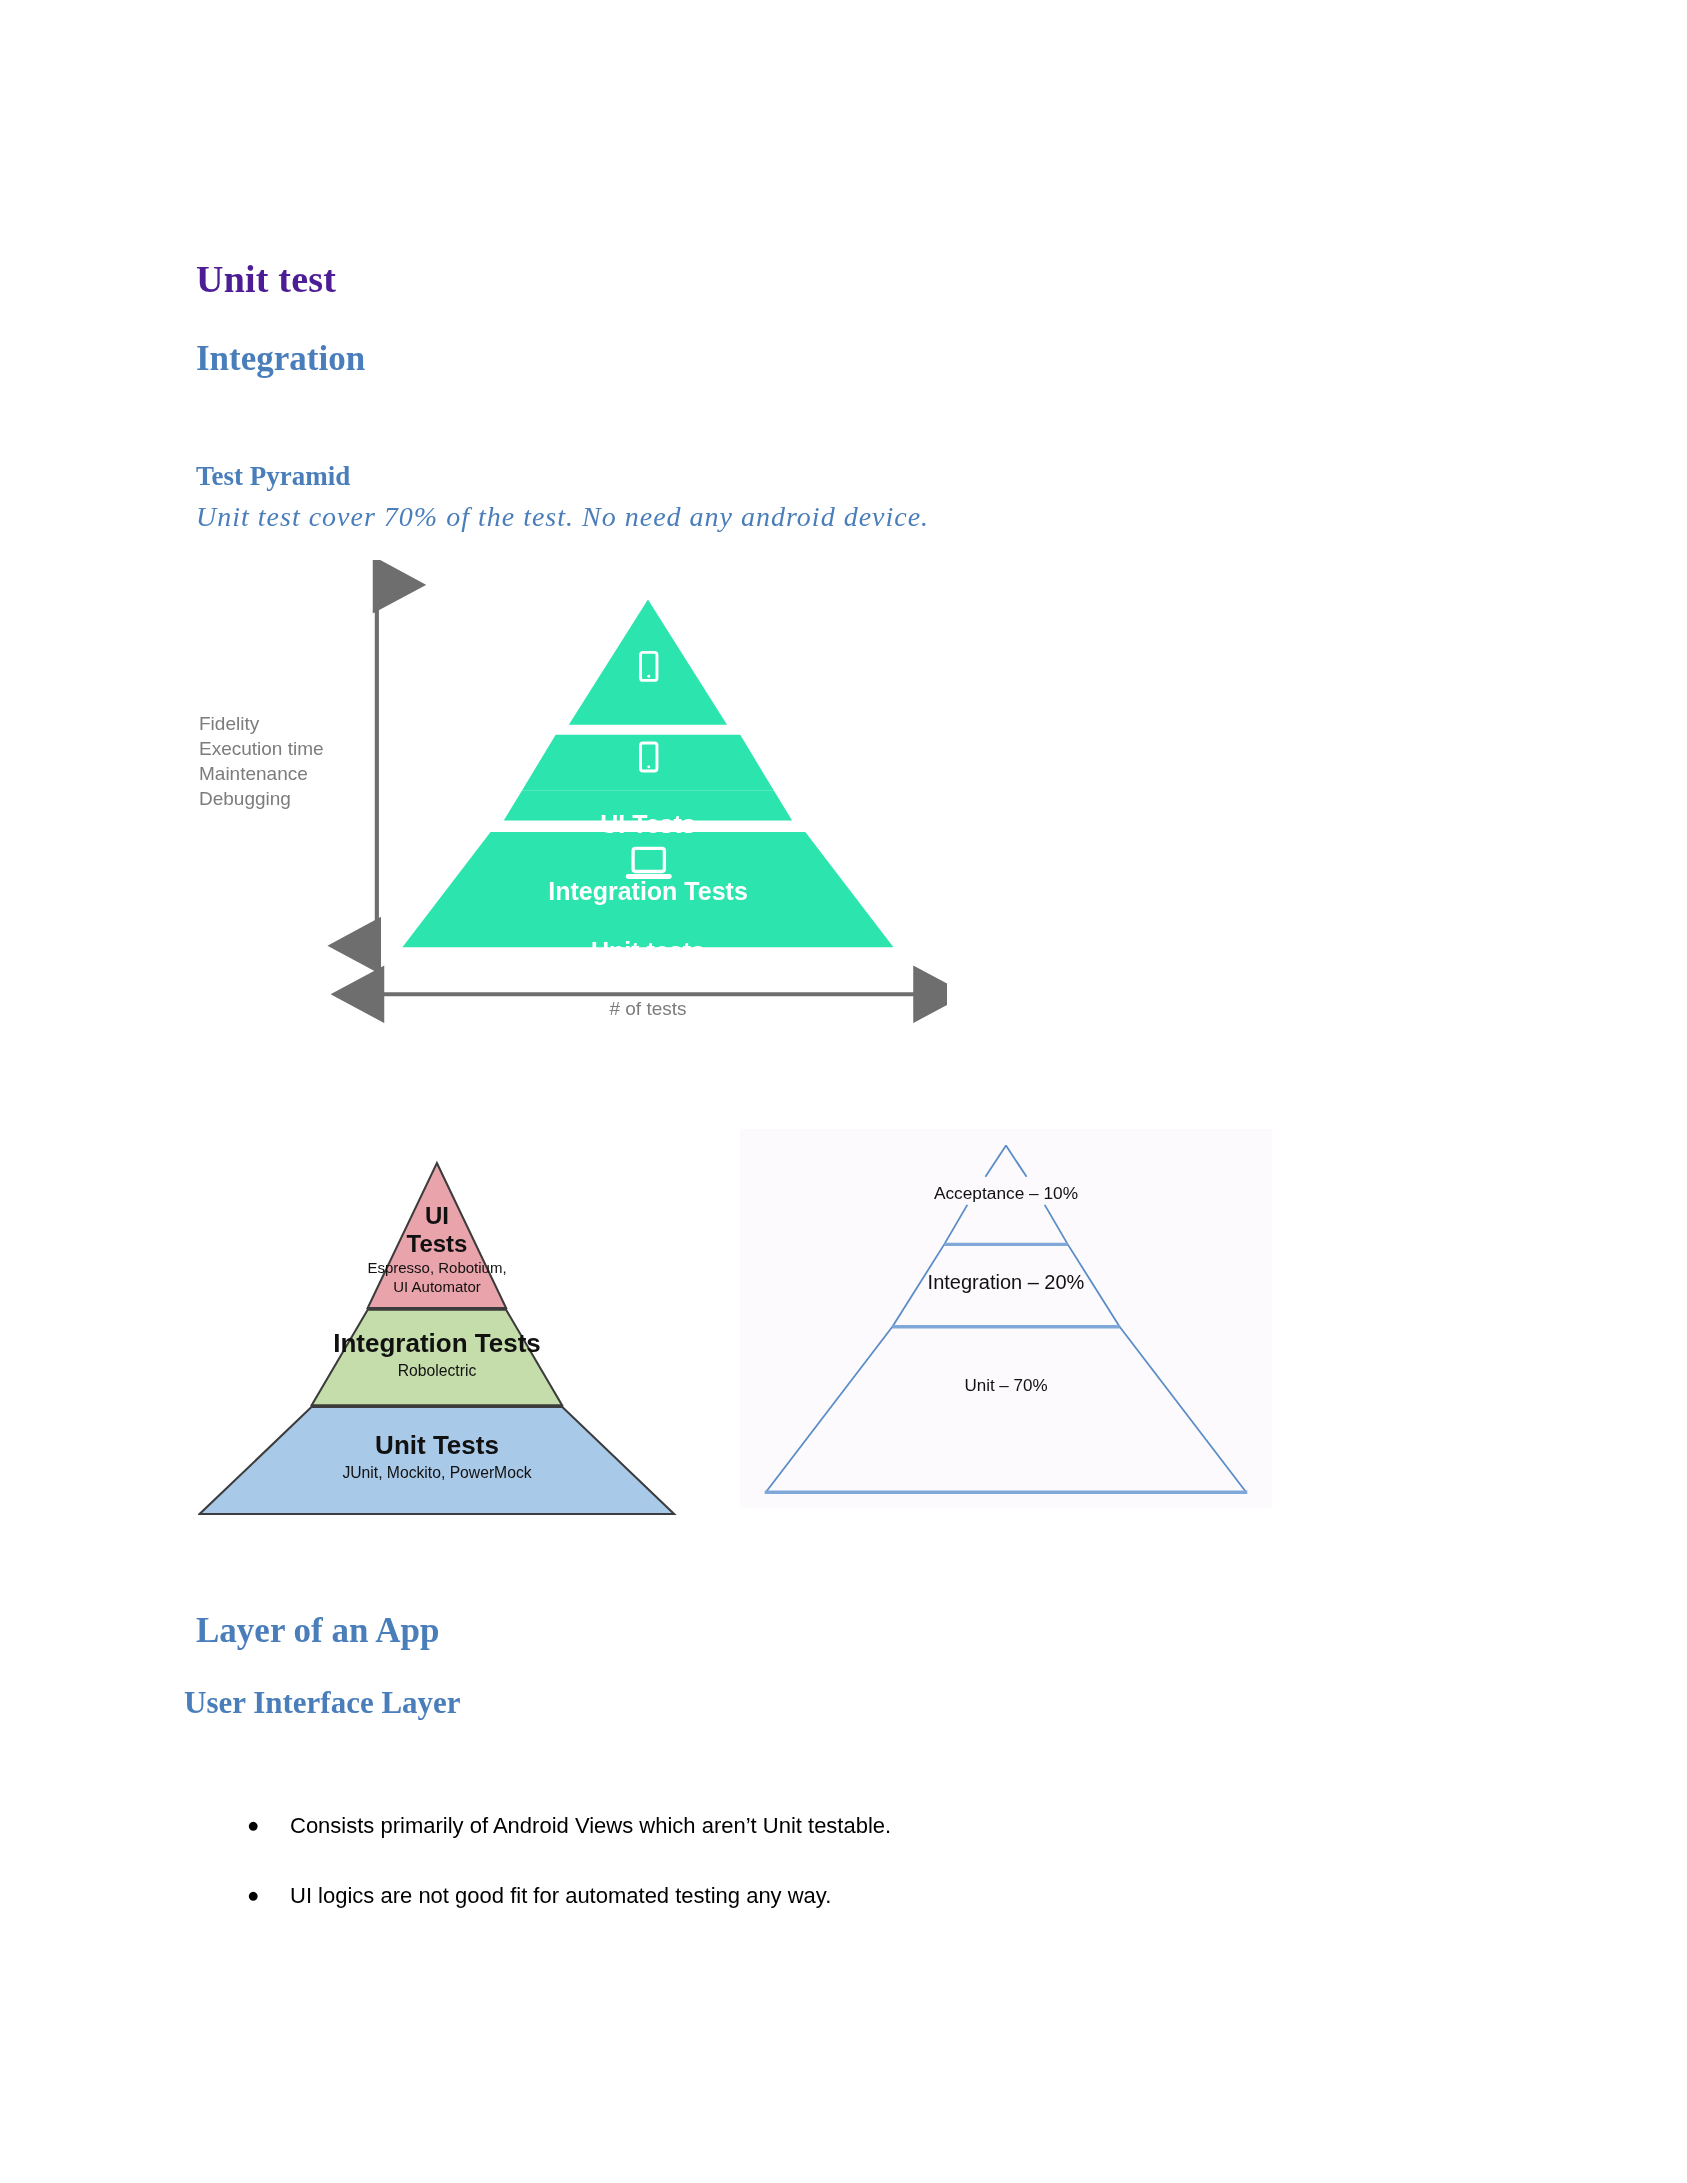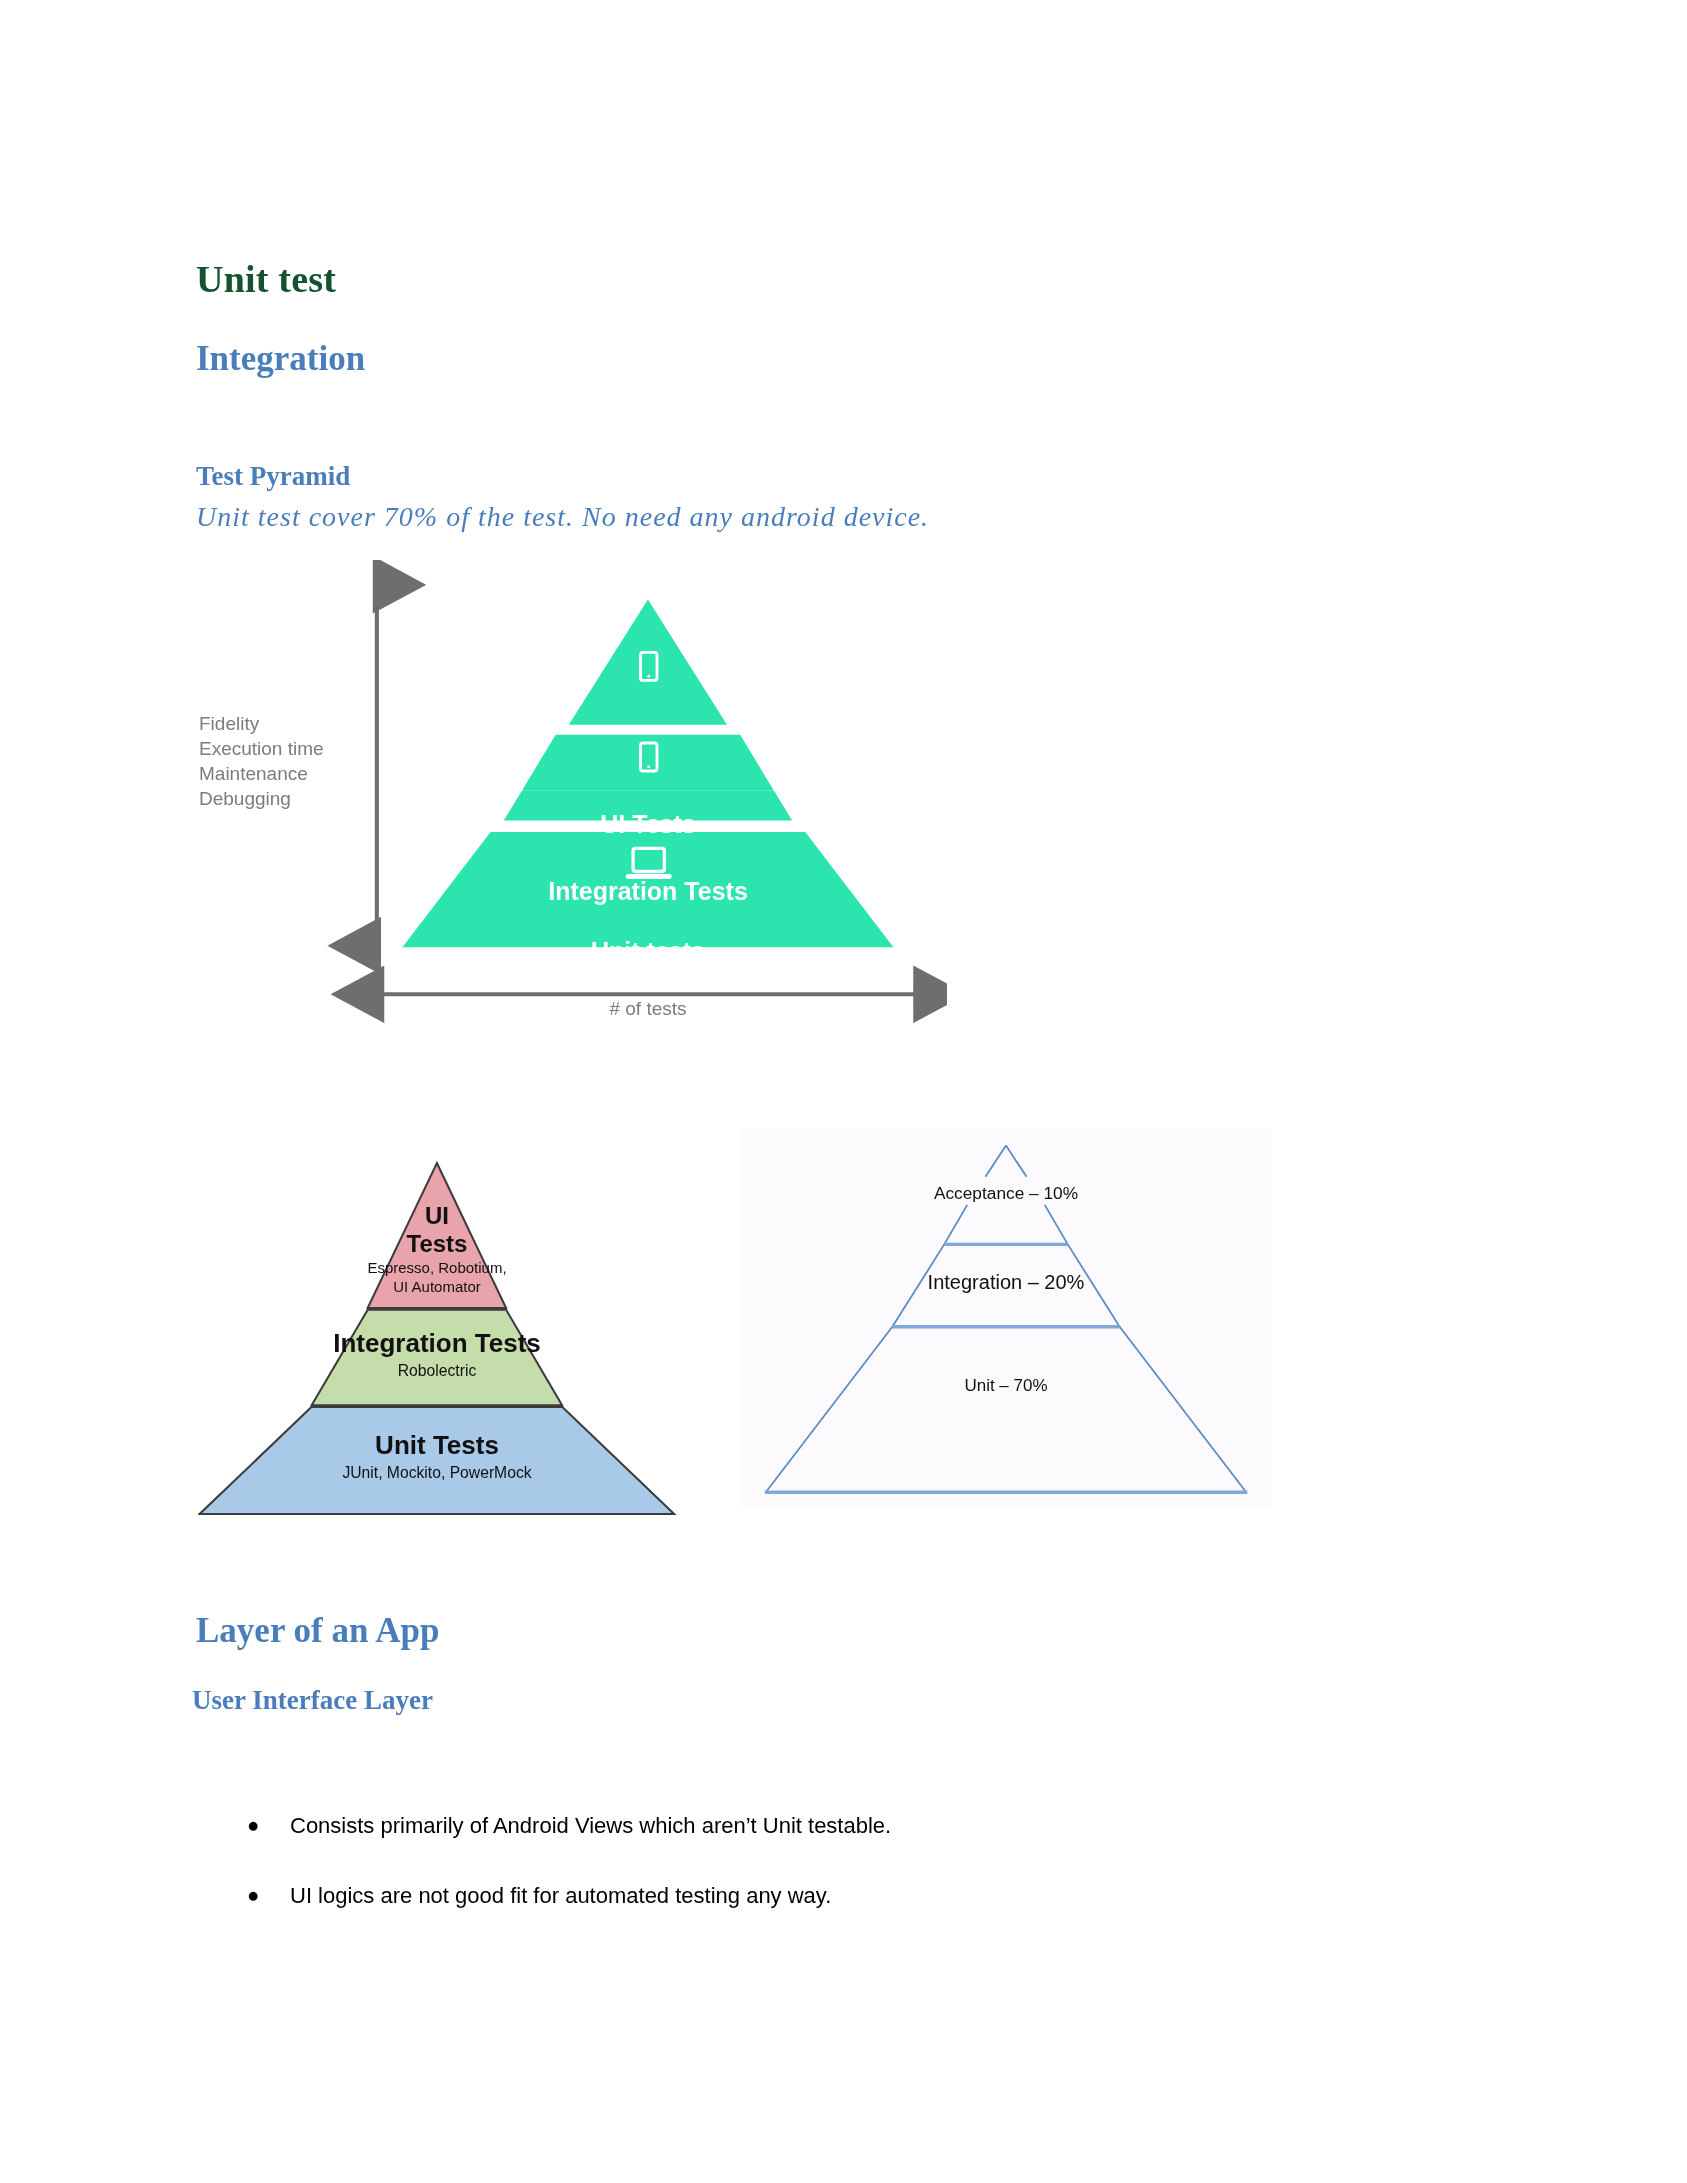--- a/index.html
+++ b/index.html
@@ -21,21 +21,21 @@
   }
 
   
   .h1 {
     position: absolute;
     left: 196px;
     top: 257px;
     font-family: "Liberation Serif", serif;
     font-weight: bold;
     font-size: 38px;
-    color: #14532d;
+    color: #4c1d95;
     letter-spacing: 0.2px;
   }
   .h2 {
     position: absolute;
     left: 196px;
     top: 339px;
     font-family: "Liberation Serif", serif;
     font-weight: bold;
     font-size: 35px;
     color: #4A7EBB;
@@ -72,25 +72,25 @@
     position: absolute;
     left: 196px;
     top: 1611px;
     font-family: "Liberation Serif", serif;
     font-weight: bold;
     font-size: 35px;
     color: #4A7EBB;
   }
   .h3-ui {
     position: absolute;
-    left: 192px;
+    left: 184px;
     top: 1685px;
     font-family: "Liberation Serif", serif;
     font-weight: bold;
-    font-size: 27px;
+    font-size: 31px;
     color: #4A7EBB;
   }
   .bullet-row {
     position: absolute;
     left: 247px;
     font-size: 22px;
     color: #000000;
     white-space: nowrap;
   }
   .bullet-row .dot {

